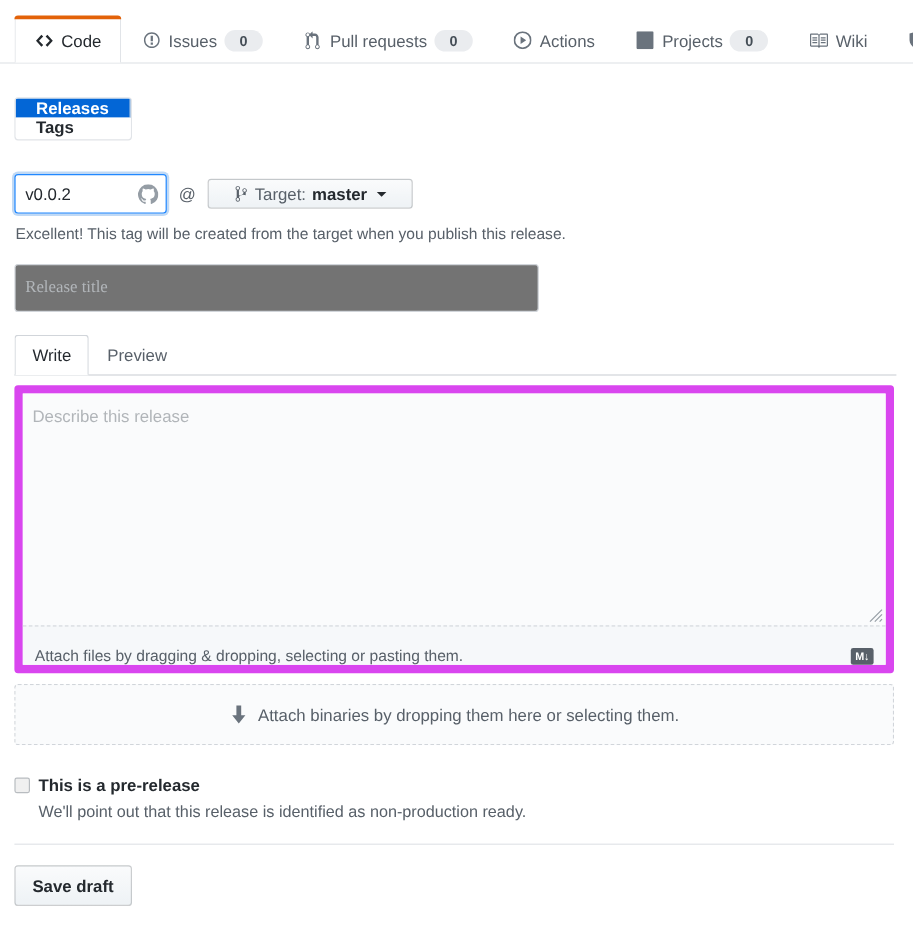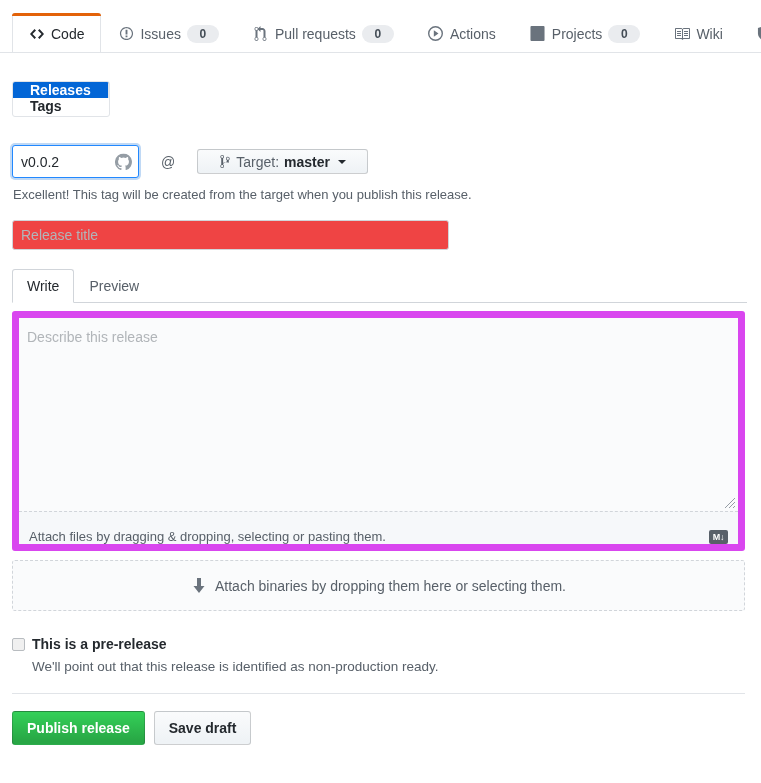--- a/index.html
+++ b/index.html
@@ -112,21 +112,21 @@
   }
 
   
   .form-wrap {
     padding: 0 14px 0 12px;
     margin-top: 28px;
   }
   .tag-row {
     display: flex;
     align-items: center;
-    gap: 12px;
+    gap: 0;
   }
   .tag-input-box {
     position: relative;
     width: 127px;
     height: 33px;
   }
   .tag-input {
     width: 100%;
     height: 100%;
     box-sizing: border-box;
@@ -185,28 +185,28 @@
 
   .help-note {
     margin: 9px 0 0 1px;
     font-size: 13px;
     color: #586069;
   }
 
   .title-input {
     display: block;
     width: 437px;
-    height: 30px;
+    height: 40px;
     box-sizing: border-box;
     margin-top: 18px;
     padding: 6px 8px;
     font-size: 14px;
-    font-family: Liberation Sans, sans-serif;
-    color: #24292e;
-    background: #ef4444;
+    font-family: Liberation Serif, serif;
+    color: #24292e;
+    background: #737373;
     border: 1px solid #d1d5da;
     border-radius: 3px;
     outline: none;
   }
   .title-input::placeholder { color: #b1b5b9; }
 
   
   .wp-tabs {
     margin-top: 18px;
     display: flex;
@@ -550,20 +550,19 @@
     <span class="cb"></span>
     <span class="pr-text">
       <span class="pr-title">This is a pre-release</span>
       <span class="pr-sub">We'll point out that this release is identified as non-production ready.</span>
     </span>
   </div>
 
   <div class="divider"></div>
 
   <div class="actions">
-    <button class="btn btn-primary">Publish release</button>
     <button class="btn btn-default">Save draft</button>
   </div>
 
 </div>
 
 
 
 
 </body></html>

